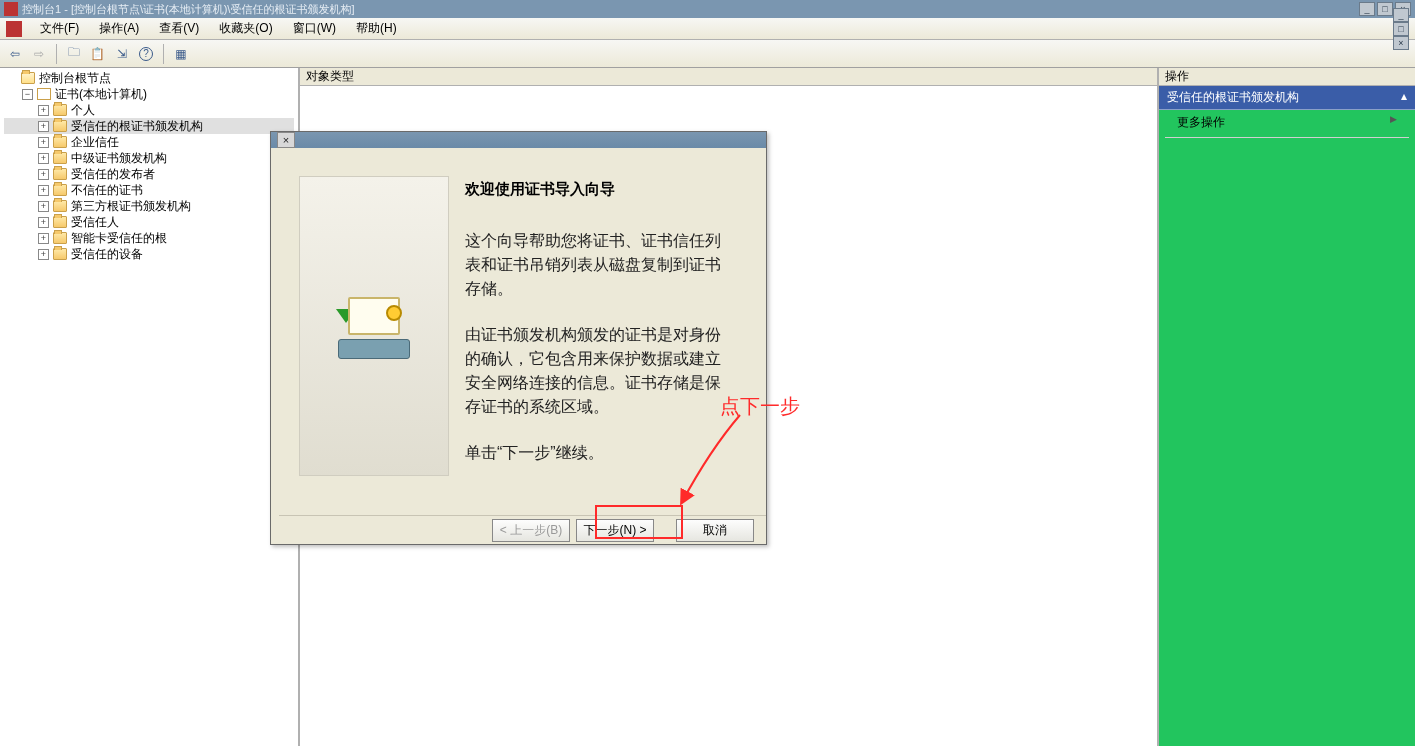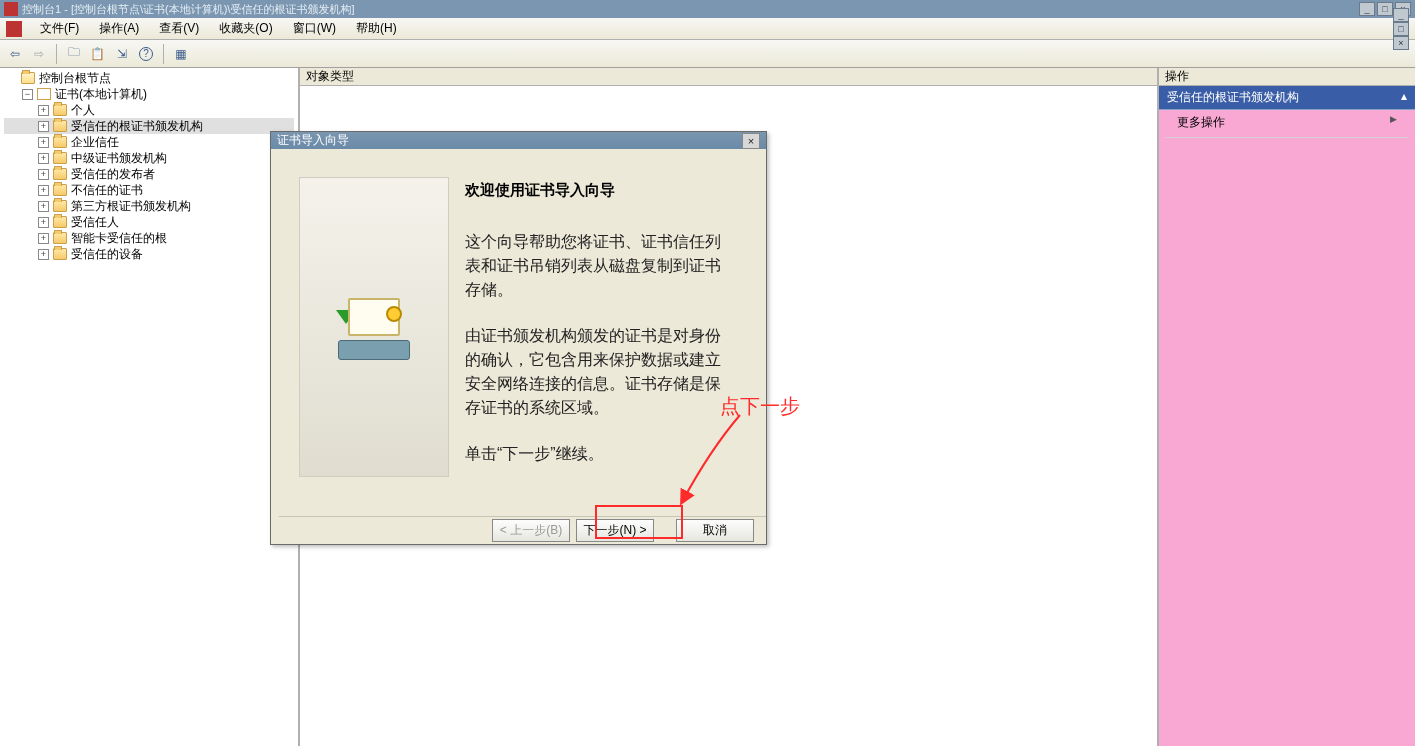--- a/index.html
+++ b/index.html
@@ -101,21 +101,21 @@
     border-right:2px solid #b0b0b0;
     background:#fff; position:relative;
   }
   .listheader {
     height:18px; background:#ece9d8; border-bottom:1px solid #b0b0b0;
     padding:0 6px; display:flex; align-items:center;
   }
   .listbody { flex:1; padding:14px 6px;margin-top:40px;}
   .listitem { display:flex; align-items:center; height:16px;}
   .actionspane {
-    width:256px; background:#f9a8d4;
+    width:256px; background:#22c55e;
   }
   .actionshdr {
     height:18px; background:#ece9d8; border-bottom:1px solid #b0b0b0;
     padding:0 6px; font-weight:normal; display:flex; align-items:center;
   }
   .actionsgrp {
     background:#3a5da8; color:#fff; padding:3px 8px;
     border-bottom:1px solid #8aa0c8;
   }
   .actionitem { padding:4px 18px; cursor:pointer;}
@@ -351,21 +351,20 @@
     <div class="actionitem">
       <span>更多操作</span>
       <span style="float:right;font-size:9px;color:#555">▶</span>
     </div>
     <div class="actionsep"></div>
   </div>
 </div>
 
 <div class="dialog">
   <div class="dlgtitle">
-    <span class="t">证书导入向导</span>
     <span class="dlgclose">×</span>
   </div>
   <div class="dlgbody">
     <div class="dlgside">
       <div class="wizicon">
         <div class="wizarrow"></div>
         <div class="wizpaper"></div>
         <div class="wizseal"></div>
         <div class="wizbase"></div>
       </div>

